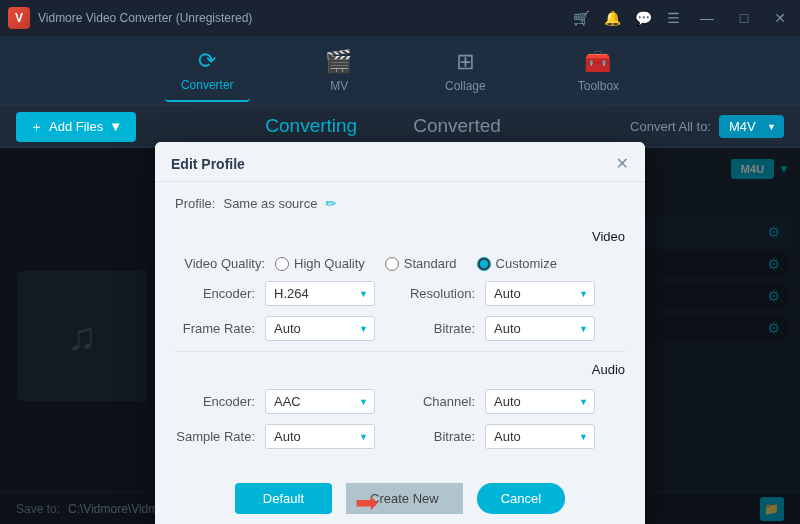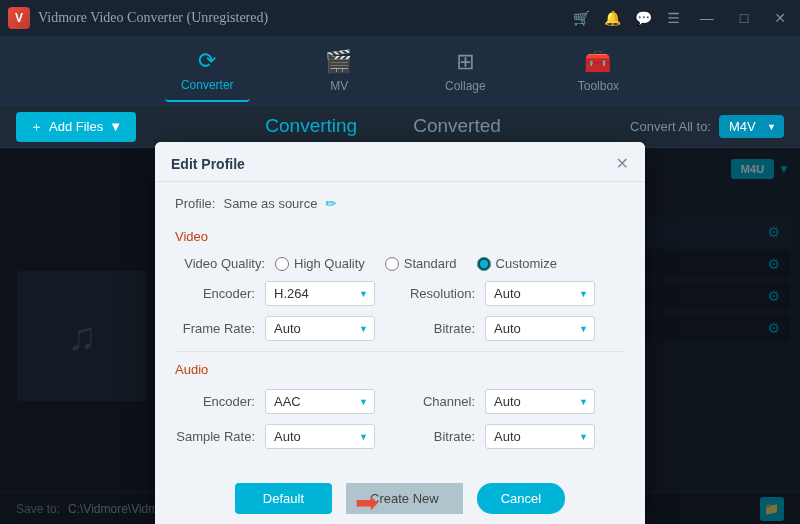--- a/index.html
+++ b/index.html
@@ -34,22 +34,21 @@
       border-radius: 4px;
       display: flex;
       align-items: center;
       justify-content: center;
       color: white;
       font-size: 12px;
       font-weight: bold;
     }
     .title-text {
       color: #8fa5bb;
-      font-size: 14px;
-      font-family: Liberation Serif, serif;
+      font-size: 12px;
     }
     .title-bar-right {
       display: flex;
       align-items: center;
       gap: 14px;
       color: #7a8fa0;
       font-size: 14px;
     }
     .title-btn {
       cursor: pointer;
@@ -369,22 +368,22 @@
       gap: 8px;
       margin-bottom: 18px;
       font-size: 13px;
       color: #555;
     }
     .edit-icon {
       color: #00b4d8;
       cursor: pointer;
     }
     .section-title {
-      text-align: left;
-      color: #c2410c;
+      text-align: right;
+      color: #0f172a;
       font-size: 13px;
       margin-bottom: 12px;
       font-weight: 500;
     }
     .form-row {
       display: flex;
       align-items: center;
       margin-bottom: 10px;
       gap: 10px;
     }

